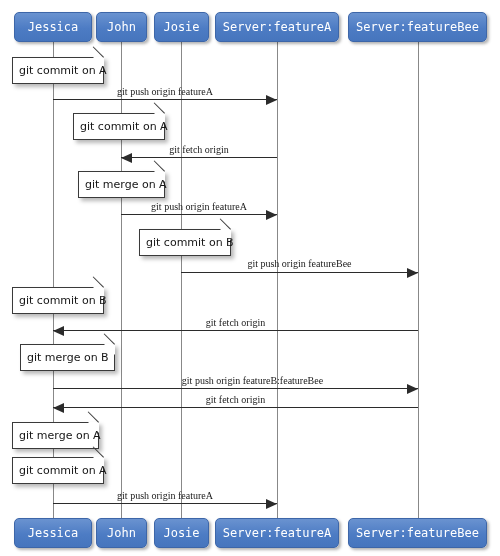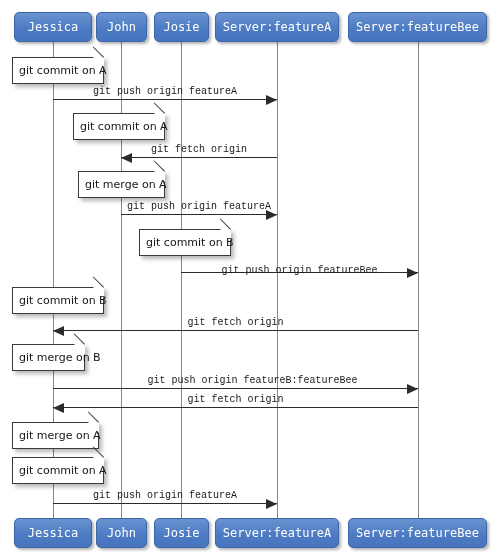--- a/index.html
+++ b/index.html
@@ -65,21 +65,21 @@
   }
   .arrow-head.left {
     border-right: 11px solid #2b2b2b;
   }
   .msg-label {
     position: absolute;
     font-size: 10px;
     color: #1a1a1a;
     white-space: nowrap;
     text-align: center;
-    font-family: Liberation Mono, monospace;
+    font-family: Liberation Serif, serif;
   }
 
   
   .note {
     position: absolute;
     box-sizing: border-box;
     background: #ffffff;
     border: 1px solid #3a3a3a;
     font-size: 11px;
     color: #151515;
@@ -128,21 +128,21 @@
     <div class="arrow-head right" style="top: 94.5px; left: 266px;"></div>
     <div class="msg-label" style="left: 53px; width: 224px; top: 86px;">git push origin featureA</div>
     <div class="msg-line" style="left: 121px; width: 156px; top: 157px;"></div>
     <div class="arrow-head left" style="top: 152.5px; left: 121px;"></div>
     <div class="msg-label" style="left: 121px; width: 156px; top: 144px;">git fetch origin</div>
     <div class="msg-line" style="left: 121px; width: 156px; top: 214px;"></div>
     <div class="arrow-head right" style="top: 209.5px; left: 266px;"></div>
     <div class="msg-label" style="left: 121px; width: 156px; top: 201px;">git push origin featureA</div>
     <div class="msg-line" style="left: 181px; width: 237px; top: 272px;"></div>
     <div class="arrow-head right" style="top: 267.5px; left: 407px;"></div>
-    <div class="msg-label" style="left: 181px; width: 237px; top: 265px;">git push origin featureBee</div>
+    <div class="msg-label" style="left: 181px; width: 237px; top: 258px;">git push origin featureBee</div>
     <div class="msg-line" style="left: 53px; width: 365px; top: 330px;"></div>
     <div class="arrow-head left" style="top: 325.5px; left: 53px;"></div>
     <div class="msg-label" style="left: 53px; width: 365px; top: 317px;">git fetch origin</div>
     <div class="msg-line" style="left: 53px; width: 365px; top: 388px;"></div>
     <div class="arrow-head right" style="top: 383.5px; left: 407px;"></div>
     <div class="msg-label" style="left: 70px; width: 365px; top: 375px;">git push origin featureB:featureBee</div>
     <div class="msg-line" style="left: 53px; width: 365px; top: 407px;"></div>
     <div class="arrow-head left" style="top: 402.5px; left: 53px;"></div>
     <div class="msg-label" style="left: 53px; width: 365px; top: 394px;">git fetch origin</div>
     <div class="msg-line" style="left: 53px; width: 224px; top: 503px;"></div>
@@ -166,21 +166,21 @@
     <div class="note" style="left: 139px; top: 229px; width: 92px;">
       <div class="fold-cut"></div>
       <div class="fold-diag"></div>
       <span class="note-text">git commit on B</span>
     </div>
     <div class="note" style="left: 12px; top: 287px; width: 92px;">
       <div class="fold-cut"></div>
       <div class="fold-diag"></div>
       <span class="note-text">git commit on B</span>
     </div>
-    <div class="note" style="left: 12px; top: 344px; width: 73px;">
+    <div class="note" style="left: 20px; top: 344px; width: 95px;">
       <div class="fold-cut"></div>
       <div class="fold-diag"></div>
       <span class="note-text">git merge on B</span>
     </div>
     <div class="note" style="left: 12px; top: 422px; width: 87px;">
       <div class="fold-cut"></div>
       <div class="fold-diag"></div>
       <span class="note-text">git merge on A</span>
     </div>
     <div class="note" style="left: 12px; top: 457px; width: 92px;">

